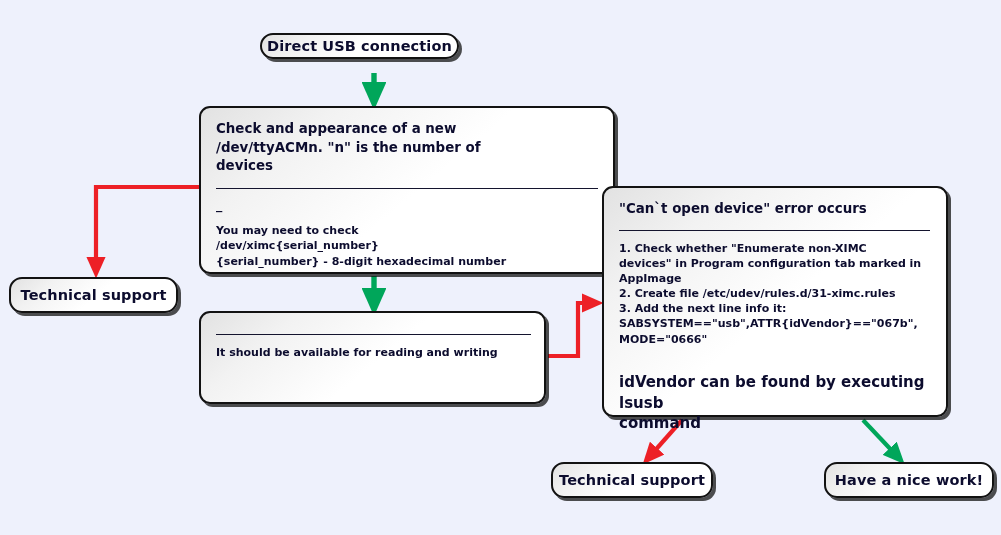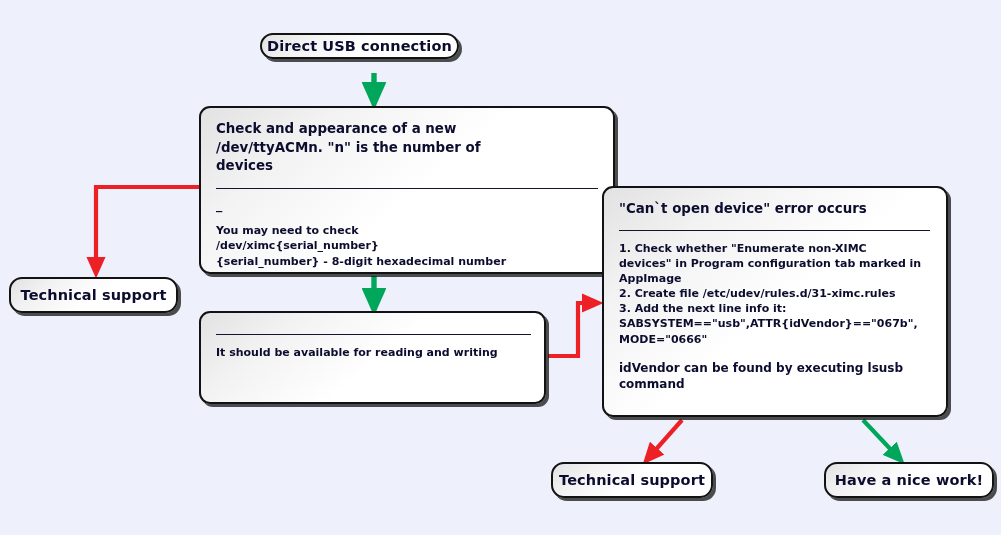--- a/index.html
+++ b/index.html
@@ -66,25 +66,25 @@
     height: 0;
   }
   .panel-body {
     font-size: 11px;
     font-weight: bold;
     line-height: 1.38;
     white-space: pre-line;
     margin-top: 10px;
   }
   .panel-sub {
-    font-size: 12px;
+    font-size: 15px;
     font-weight: bold;
     line-height: 1.38;
     white-space: pre-line;
-    margin-top: 13px;
+    margin-top: 25px;
   }
   .dash-mark {
     font-size: 12.6px;
     font-weight: bold;
     line-height: 1.38;
     margin-top: 7px;
   }
 
   
   #node-direct-usb      { left: 260px; top: 33px;  width: 199px; height: 26px; }

